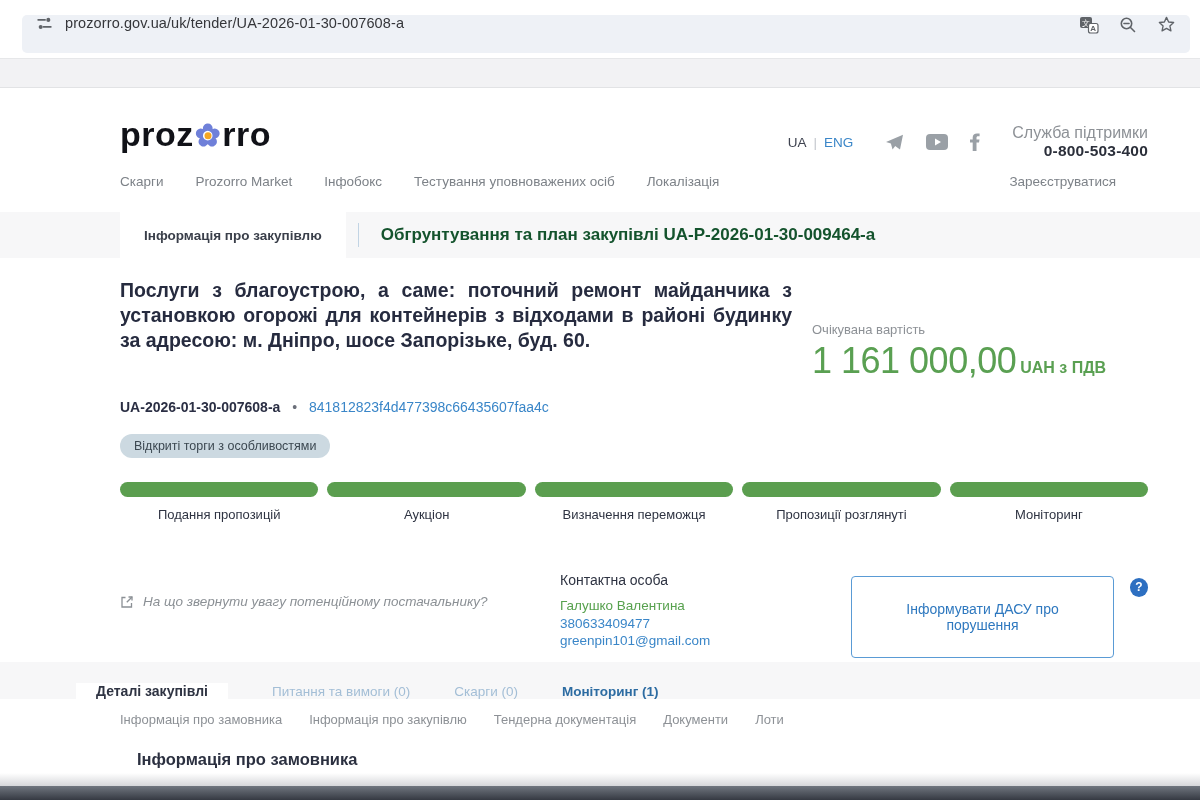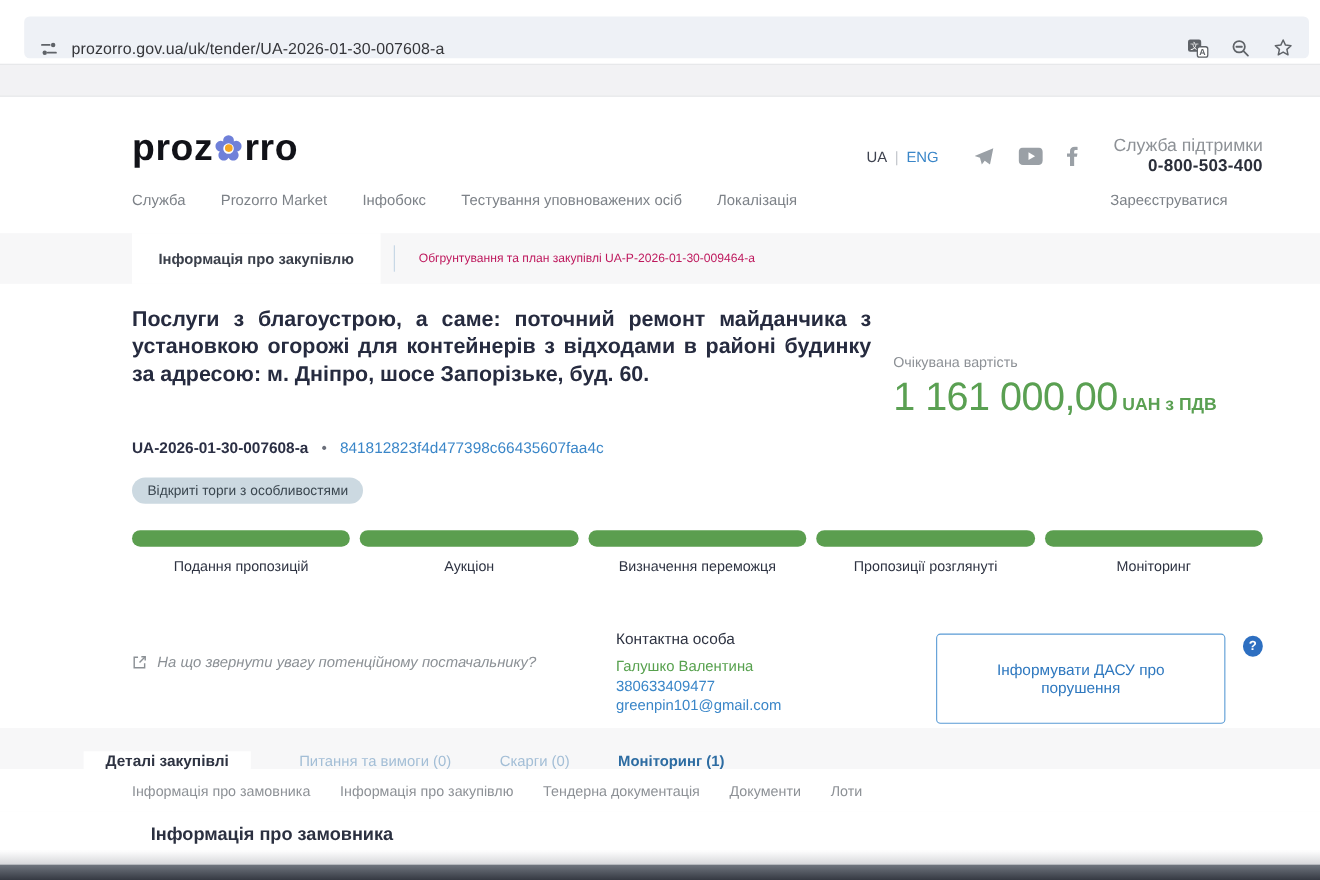--- a/index.html
+++ b/index.html
@@ -1,21 +1,21 @@
 <!DOCTYPE html>
 <html><head>
 <meta charset="utf-8">
 <style>
   * { margin:0; padding:0; box-sizing:border-box; }
   html,body { width:1200px; height:800px; overflow:hidden; background:#fff;
     font-family:"Liberation Sans", sans-serif; }
 
   
   .browser { height:58px; background:#fff; display:flex; align-items:center; padding:10px 10px 0 22px; }
-  .addrbar { flex:1; height:38px; background:#eef1f6; border-radius:5px; display:flex; align-items:flex-end; padding:0 14px; }
+  .addrbar { flex:1; height:38px; background:#eef1f6; border-radius:5px; display:flex; align-items:flex-start; padding:0 14px; }
   .addr-ico { display:flex; align-items:center; margin-right:12px; cursor:pointer; }
   .url { flex:1; font-size:14.5px; color:#35363a; letter-spacing:.1px; white-space:nowrap; overflow:hidden; }
   .addr-right { display:flex; align-items:center; gap:20px; margin-left:12px; }
   .chrome-gap { height:30px; background:#f2f2f4; border-top:1px solid #e6e7e9; border-bottom:1px solid #e2e3e5; }
 
   
   .site-header { height:124px; background:#fff; padding:0 52px 0 120px; }
   .header-top { display:flex; align-items:flex-start; padding-top:26px; }
   .logo { font-size:34px; font-weight:700; color:#111218; letter-spacing:.5px; cursor:pointer; line-height:40px; }
   .flower { color:#6f80d9; position:relative; font-size:31px; padding:0 1px; }
@@ -34,21 +34,21 @@
   .mainnav { display:flex; align-items:center; margin-top:14px; }
   .mainnav a { font-size:13.5px; color:#7d8288; margin-right:32px; text-decoration:none; cursor:pointer; }
   .register { margin-left:auto; font-size:15px; color:#3c4150; margin-right:0; cursor:pointer; }
 
   
   .content-bg { background:#f7f7f8; }
   .toptabs { height:46px; display:flex; align-items:stretch; padding-left:120px; }
   .toptab-active { background:#fff; display:flex; align-items:center; padding:0 24px; font-size:13.5px;
     font-weight:600; color:#3a3f4a; }
   .vdiv { width:1px; background:#c2d4e4; margin:11px 12px; }
-  .toptab-link { display:flex; align-items:center; font-size:11px; color:#be185d; padding:0 10px; cursor:pointer; }
+  .toptab-link { display:flex; align-items:center; font-size:17px; color:#14532d; padding:0 10px; cursor:pointer;font-weight:bold; }
 
   
   .card { background:#fff; height:404px; padding:20px 52px 0 120px; }
   .main-row { display:flex; }
   .tender-title { width:672px; font-size:19.5px; font-weight:700; line-height:25px; color:#262b3f;
     text-align:justify; }
   .value-block { margin-left:auto; width:336px; padding-top:4px; }
   .value-label { font-size:13px; color:#8d9196; margin-bottom:3px;margin-top:40px; }
   .value-num { font-size:36px; color:#5aa052; letter-spacing:-.5px; }
   .value-cur { font-size:16px; color:#5aa052; font-weight:600; margin-left:4px; }
@@ -157,21 +157,21 @@
             </svg>
         </span>
       </span>
       <div class="support">
         <div class="support-label">Служба підтримки</div>
         <div class="support-phone">0-800-503-400</div>
       </div>
     </div>
   </div>
   <div class="mainnav">
-    <a>Служба</a>
+    <a>Скарги</a>
     <a>Prozorro Market</a>
     <a>Інфобокс</a>
     <a>Тестування уповноважених осіб</a>
     <a>Локалізація</a>
     <a class="register">Зареєструватися</a>
   </div>
 </div>
 
 <div class="content-bg">
   <div class="toptabs">

